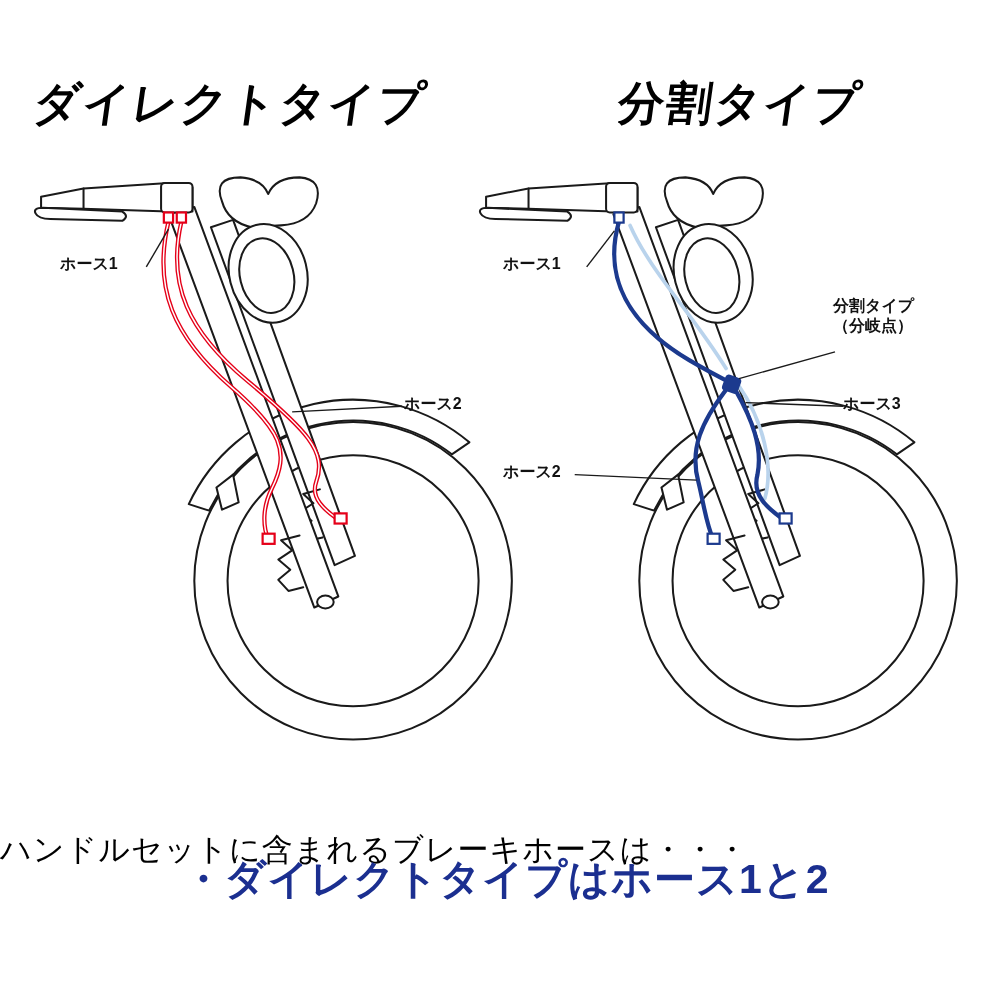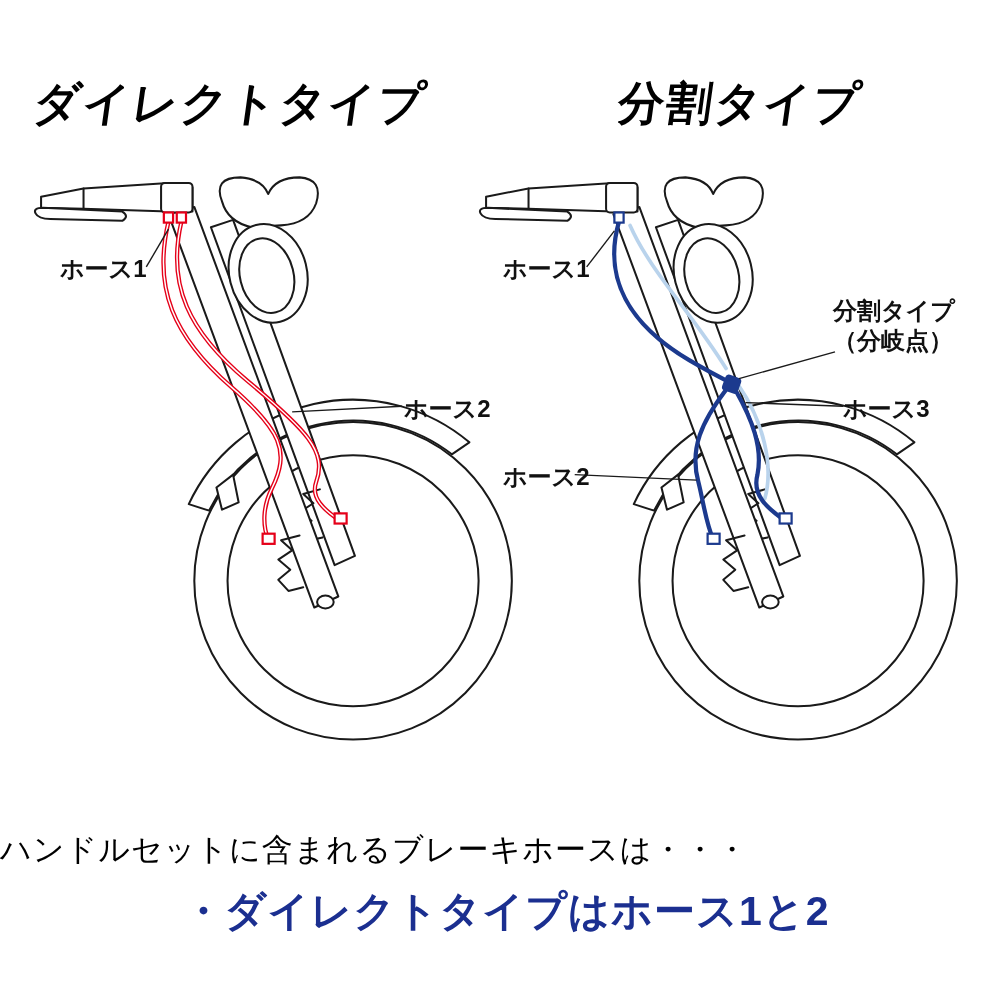--- a/index.html
+++ b/index.html
@@ -6,37 +6,37 @@
   .canvas{position:relative;width:1000px;height:1000px;background:#fff;overflow:hidden;
           font-family:"Liberation Sans",sans-serif;color:#000;}
   .title{position:absolute;font-weight:900;font-size:46px;color:#000;
          transform:skewX(-8deg);text-align:center;letter-spacing:2px;white-space:nowrap;}
   .title.left{left:30px;top:42px;width:400px;}
   .title.right{left:540px;top:42px;width:400px;}
   .figure{position:absolute;width:480px;height:600px;}
   .figure.left{left:30px;top:170px;}
   .figure.right{left:475px;top:170px;}
   .figure svg{width:100%;height:100%;display:block;overflow:visible;}
-  .hose-label{position:absolute;font-size:24px;font-weight:700;color:#111;
+  .hose-label{position:absolute;font-size:16px;font-weight:700;color:#111;
               white-space:pre-line;line-height:1.25;}
   .bike{stroke:var(--line,#1a1a1a);fill:#fff;stroke-width:2.2;
         stroke-linejoin:round;stroke-linecap:round;}
   .hose{fill:none;stroke-linecap:round;stroke-linejoin:round;}
   .hose.red{stroke:var(--hose-red,#e50019);stroke-width:4.6;}
   .hose.blue{stroke:var(--hose-blue,#1c3a8e);stroke-width:4.6;}
   .hose.pale{stroke:var(--hose-blue-pale,#b9d3ec);stroke-width:4;}
   .hose-core{fill:none;stroke:#fff;stroke-width:1.6;stroke-linecap:round;}
   .fitting{fill:#fff;stroke-width:2.4;}
   .fitting.red{stroke:var(--hose-red,#e50019);}
   .fitting.blue{stroke:var(--hose-blue,#1c3a8e);}
   .separator-node{fill:var(--hose-blue,#1c3a8e);stroke:none;}
   .leader{stroke:#1a1a1a;stroke-width:1.5;fill:none;}
   .footer-intro{position:absolute;top:798px;left:0;width:100%;
                 font-size:31px;font-weight:400;letter-spacing:1px;}
-  .footer-bullets{position:absolute;top:850px;left:12px;right:0;margin-top:32px;}
+  .footer-bullets{position:absolute;top:850px;left:12px;right:0;}
   .footer-bullets ul{list-style:none;margin:0 auto;padding:0;width:-moz-fit-content;width:fit-content;}
   .footer-bullets li{font-size:41px;font-weight:900;color:var(--text-blue,#1b2f90);
                      line-height:1.42;letter-spacing:1px;white-space:nowrap;}
 </style>
 </head>
 <body>
 
 <svg width="0" height="0" style="position:absolute" aria-hidden="true">
   <symbol id="bike-art" viewBox="0 0 520 650" overflow="visible">
     <g>

